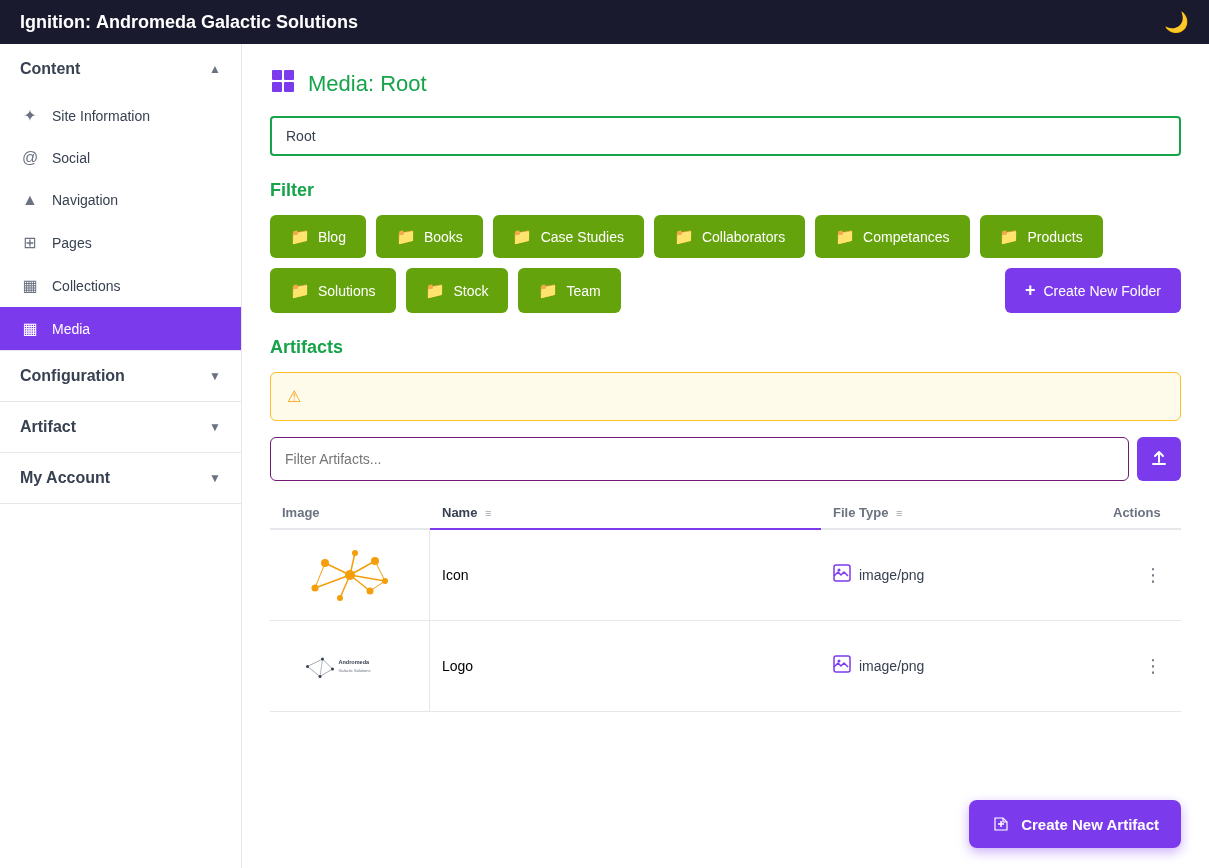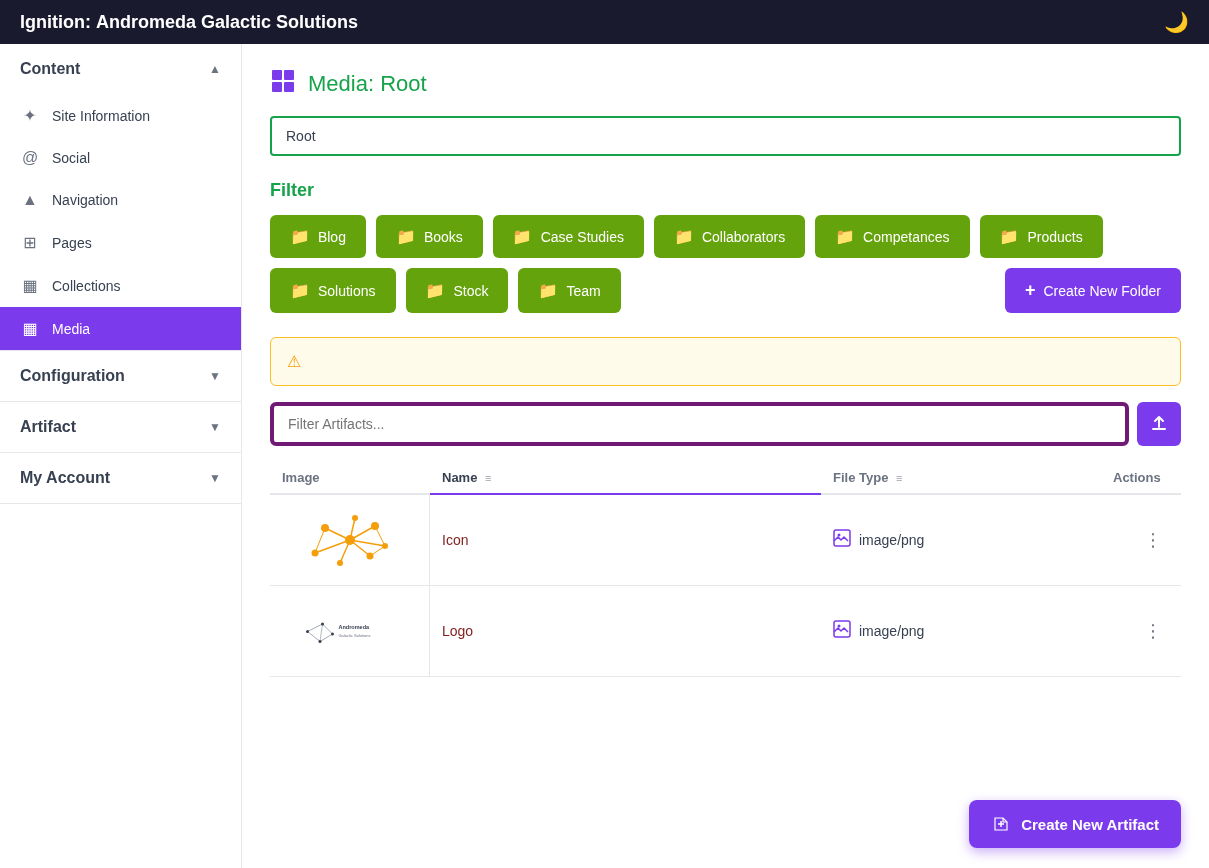--- a/index.html
+++ b/index.html
@@ -171,21 +171,21 @@
     .notice-icon { color: #f59e0b; font-size: 16px; }
 
     
     .filter-row {
       display: flex;
       gap: 8px;
       margin-bottom: 16px;
     }
     .filter-input {
       flex: 1;
-      border: 4px solid #701a75;
+      border: 1px solid #701a75;
       border-radius: 6px;
       padding: 10px 14px;
       font-size: 14px;
       color: #6b7280;
       outline: none;
     }
     .upload-btn {
       background: #7c3aed;
       color: #ffffff;
       border: none;
@@ -230,21 +230,21 @@
       justify-content: center;
       border-right: 1px solid #e5e7eb;
       overflow: hidden;
       flex-shrink: 0;
     }
     
     .artifact-name-cell {
       flex: 1;
       padding: 12px;
       font-size: 14px;
-      color: #7f1d1d;
+      color: #000000;
       font-weight: 500;
     }
     .artifact-type-cell {
       width: 280px;
       padding: 12px;
       display: flex;
       align-items: center;
       gap: 8px;
       font-size: 14px;
       color: #374151;
@@ -429,20 +429,21 @@
       <button class="folder-btn">
         <span class="folder-icon">📁</span>
         <span>Team</span>
       </button>
       <button class="create-folder-btn">
         <span style="font-size:18px;font-weight:700;">+</span>
         <span>Create New Folder</span>
       </button>
     </div>
 
+    <div class="section-title">Artifacts</div>
 
     <div class="artifacts-notice">
       <span class="notice-icon">⚠</span>
     </div>
 
     <div class="filter-row">
       <input type="text" class="filter-input" placeholder="Filter Artifacts..." style="">
       <button class="upload-btn">
         <svg width="20" height="20" viewBox="0 0 20 20" fill="white">
           <path d="M10 2a1 1 0 01.707.293l4 4a1 1 0 01-1.414 1.414L11 5.414V13a1 1 0 11-2 0V5.414L6.707 7.707A1 1 0 015.293 6.293l4-4A1 1 0 0110 2z"></path>

